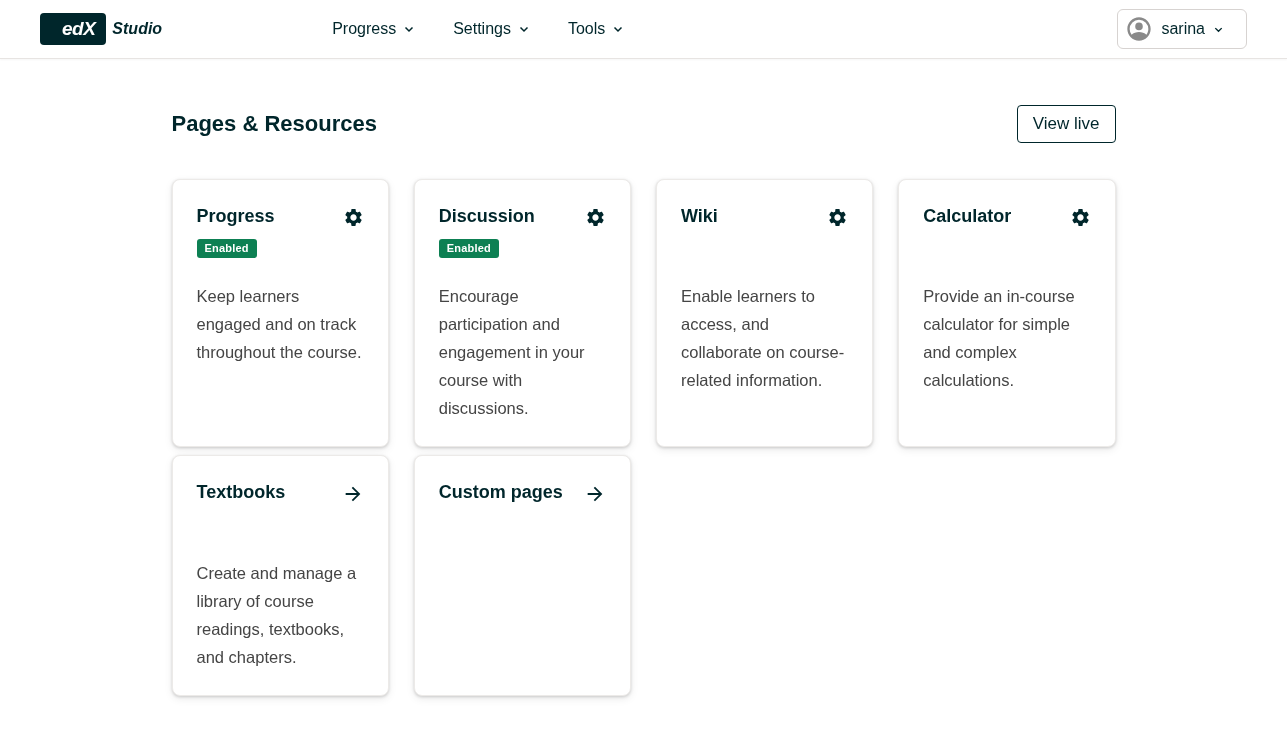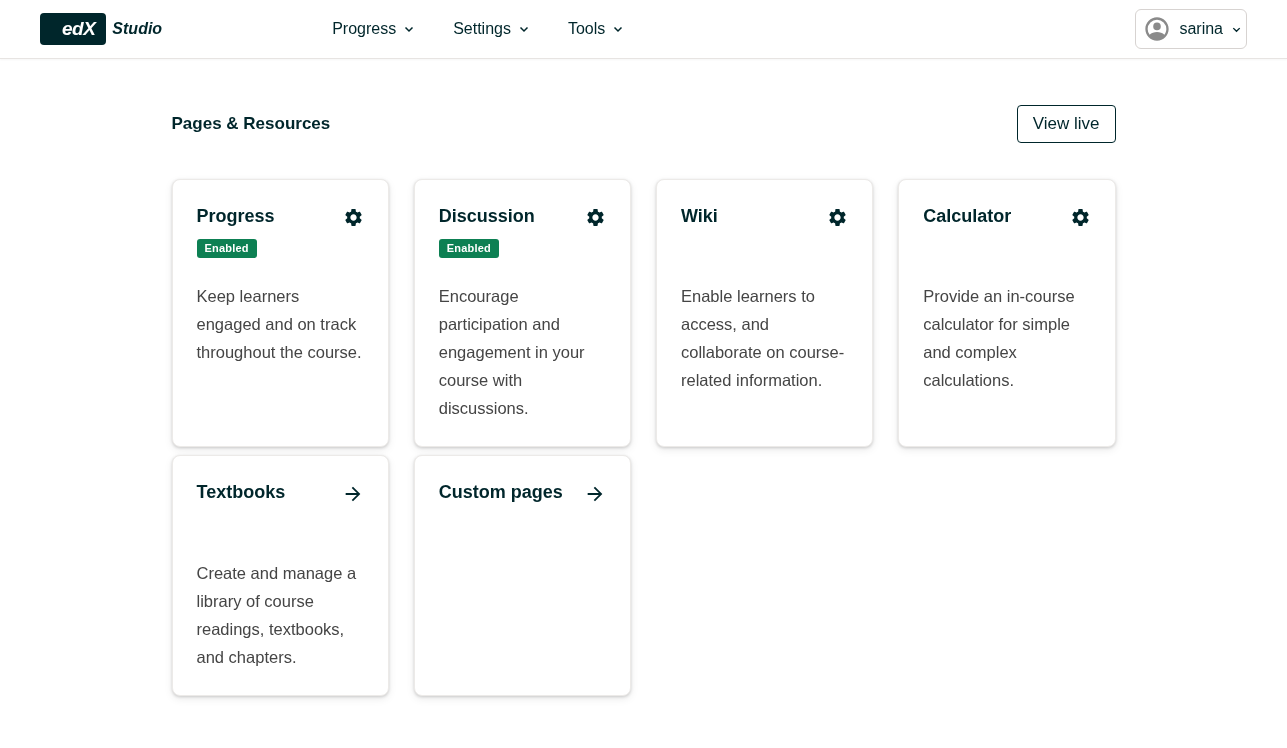--- a/index.html
+++ b/index.html
@@ -37,32 +37,32 @@
   .main-nav{display:flex;gap:34px;margin-left:168px;}
   .nav-item{
     display:flex;align-items:center;gap:7px;
     background:none;border:none;padding:6px 2px;cursor:pointer;
     font-family:inherit;font-size:16px;color:var(--brand-navy);
   }
   .chev{flex:none;color:var(--brand-navy);}
   .user-btn{
     margin-left:auto;display:flex;align-items:center;gap:8px;
     background:#fff;border:1px solid var(--border-gray);border-radius:6px;
-    height:40px;padding:0 4px 0 7px;cursor:pointer;
+    height:40px;padding:0 22px 0 7px;cursor:pointer;
     font-family:inherit;font-size:16px;color:var(--brand-navy);
   }
   .avatar{color:#8A8A8A;display:flex;}
 
   
   .main{width:944px;margin:0 auto;padding-bottom:60px;}
   .page-head{
     display:flex;justify-content:space-between;align-items:center;
     margin-top:46px;margin-bottom:36px;
   }
-  .page-title{margin:0;font-size:17px;font-weight:700;color:var(--brand-navy);}
+  .page-title{margin:0;font-size:22px;font-weight:700;color:var(--brand-navy);}
   .view-live-btn{
     background:#fff;border:1px solid var(--brand-navy);border-radius:4px;
     color:var(--brand-navy);font-family:inherit;font-size:17px;
     padding:8px 15px;cursor:pointer;
   }
 
   
   .grid{display:grid;grid-template-columns:repeat(4,1fr);gap:8px 25px;}
   .card{
     background:#fff;border:1px solid #ECEAE8;border-radius:8px;

